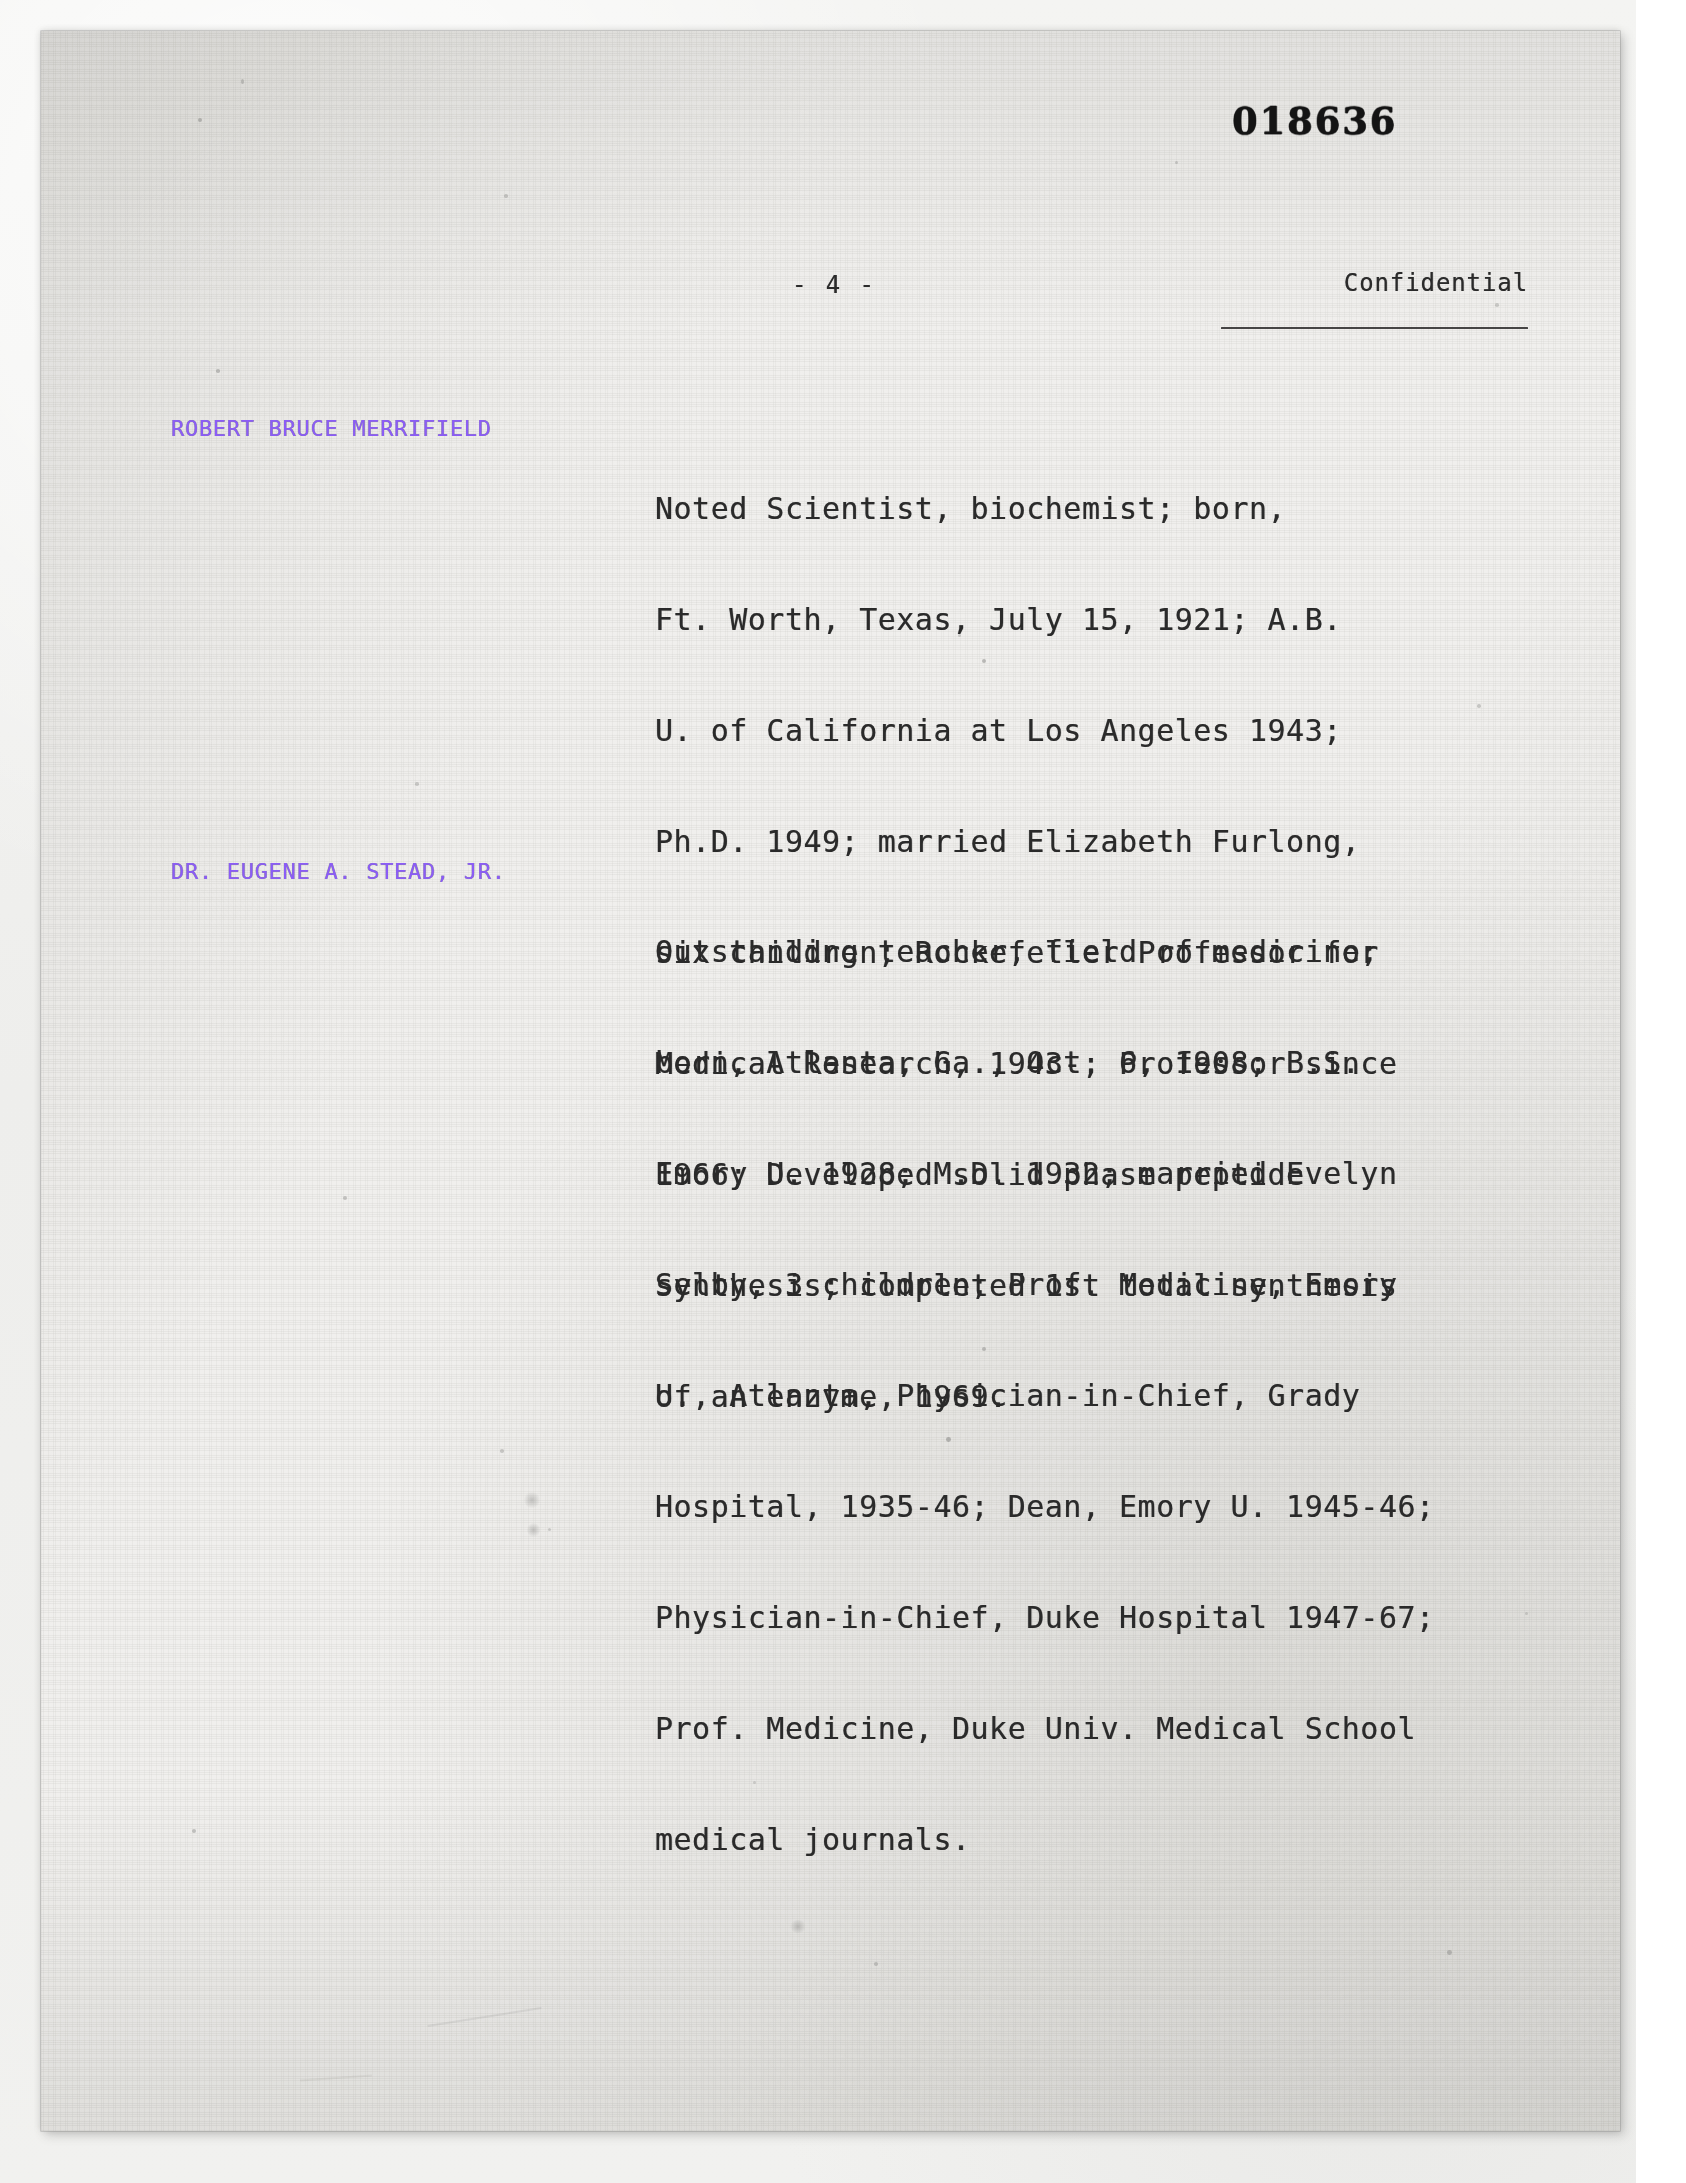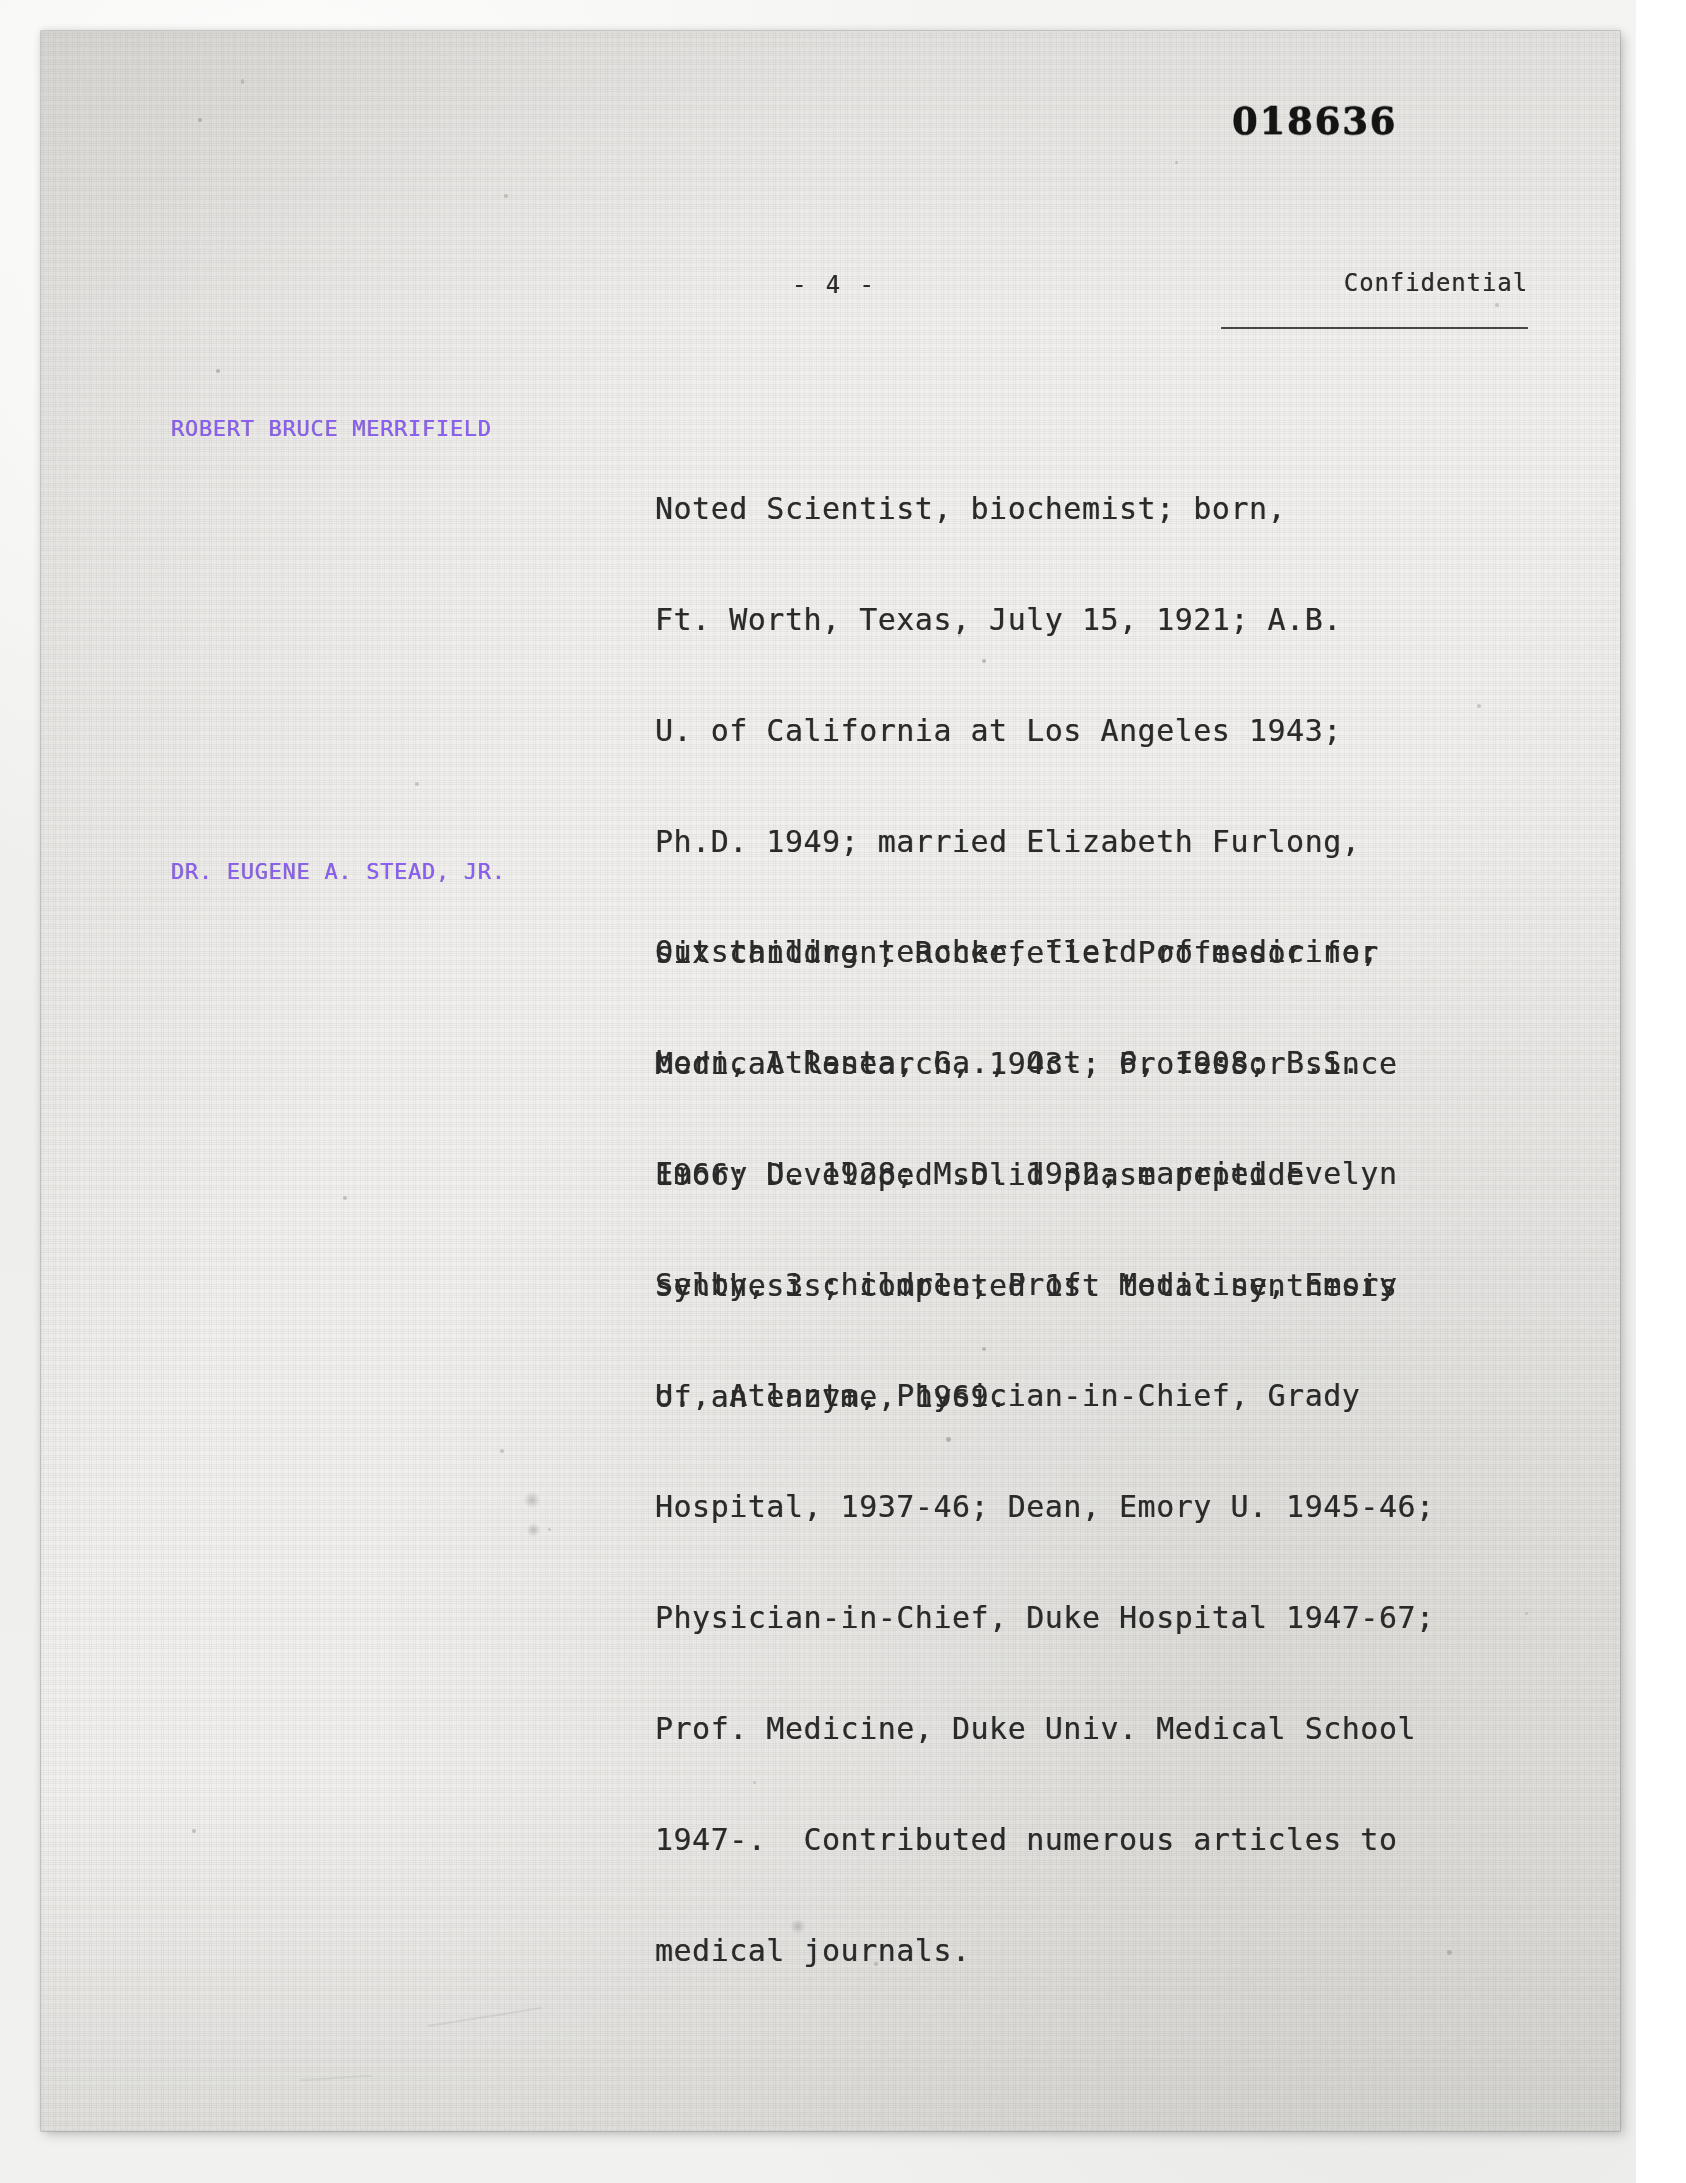--- a/index.html
+++ b/index.html
@@ -218,24 +218,23 @@
       </div>
 
       <div class="entry" id="entry-1">
         <div class="entry-name typed">DR. EUGENE A. STEAD, JR.</div>
         <div class="entry-bio typed">
           <span class="bio-line">Outstanding teacher, field of medicine;</span>
           <span class="bio-line">born, Atlanta, Ga., Oct. 6, 1908; B.S.</span>
           <span class="bio-line">Emory U. 1928; M.D. 1932; married Evelyn</span>
           <span class="bio-line">Selby, 3 children; Prof. Medicine, Emory</span>
           <span class="bio-line">U., Atlanta, Physician-in-Chief, Grady</span>
-          <span class="bio-line">Hospital, 1937-46; Dean, Emory U. 1945-46;</span>
+          <span class="bio-line">Hospital, 1935-46; Dean, Emory U. 1945-46;</span>
           <span class="bio-line">Physician-in-Chief, Duke Hospital 1947-67;</span>
           <span class="bio-line">Prof. Medicine, Duke Univ. Medical School</span>
-          <span class="bio-line">1947-.  Contributed numerous articles to</span>
           <span class="bio-line">medical journals.</span>
         </div>
       </div>
 
       <div class="speck" style="left:157px;  top:87px;  width:4.2px;  height:4.2px;"></div>
       <div class="speck" style="left:200px;  top:48px;   width:3px;  height:5.4px;  opacity:.45;"></div>
       <div class="speck" style="left:463px;  top:163px;  width:3.6px;  height:3.6px;  opacity:.42;"></div>
       <div class="speck" style="left:1134px; top:130px;  width:3px;  height:3px;  opacity:.40;"></div>
       <div class="speck" style="left:1454px; top:272px;  width:3.6px;  height:3.6px;  opacity:.38;"></div>
       <div class="speck" style="left:175px;  top:338px;  width:3.6px;  height:3.6px;  opacity:.50;"></div>

